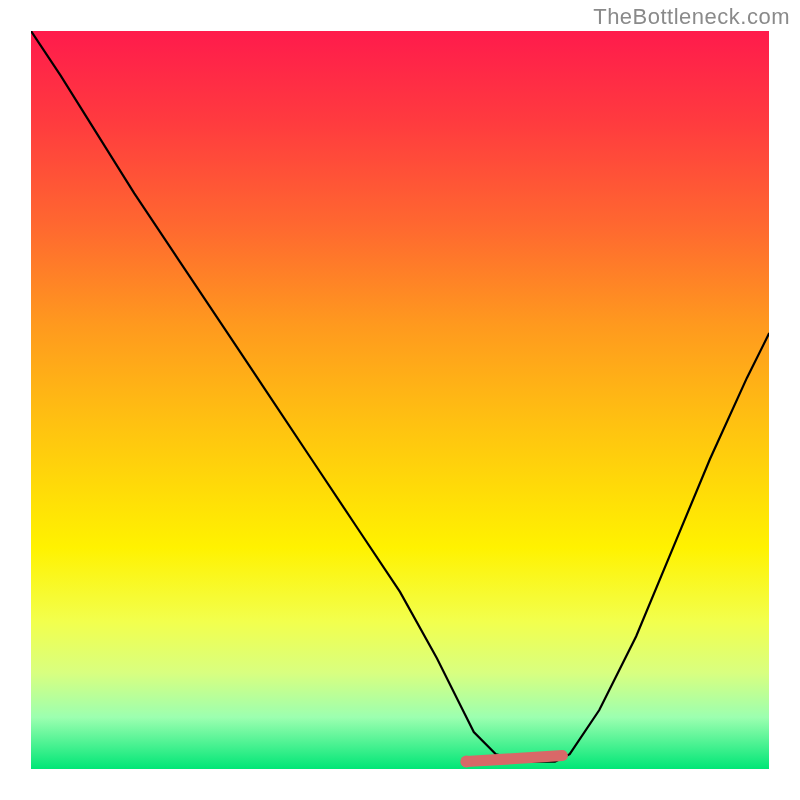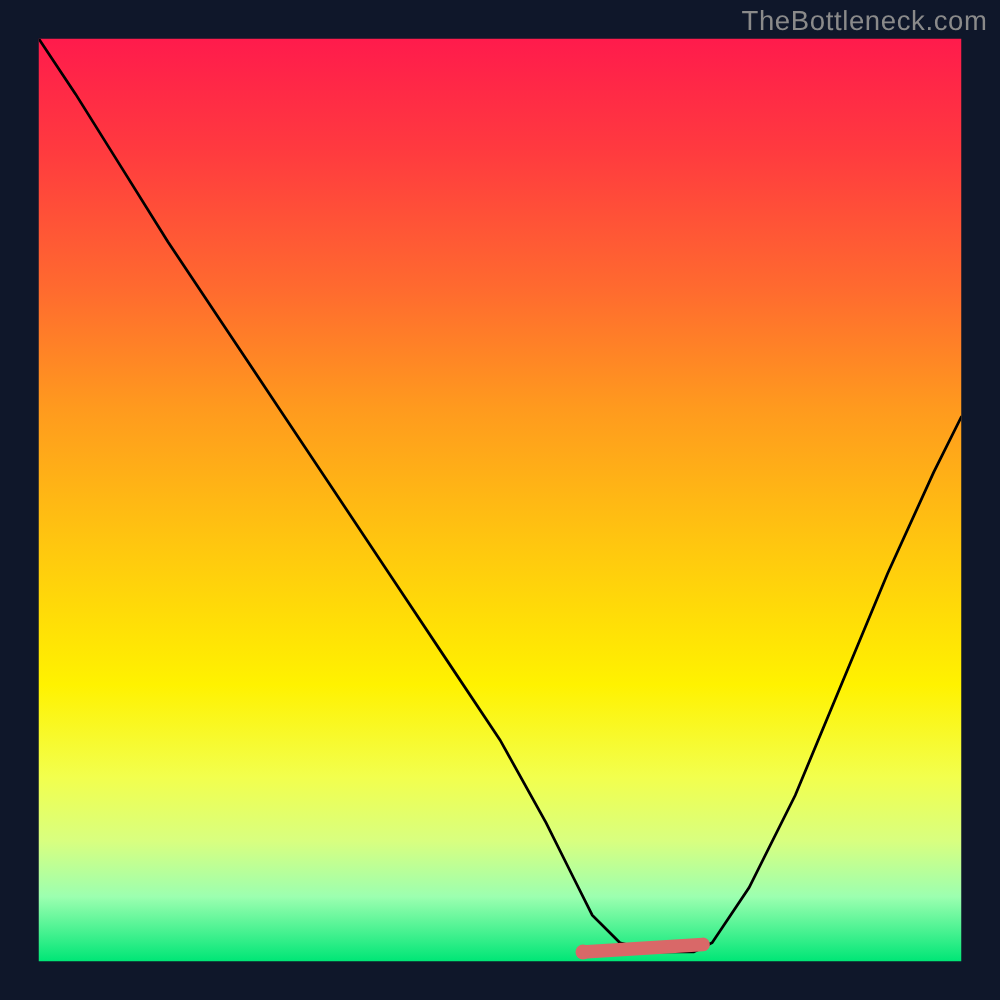--- a/index.html
+++ b/index.html
@@ -1,21 +1,21 @@
 <!DOCTYPE html>
 <html><head>
 <meta charset="utf-8">
 <style>
   * { margin: 0; padding: 0; box-sizing: border-box; }
   html, body { width: 800px; height: 800px; overflow: hidden; background: #000; }
   .frame {
     position: relative;
     width: 800px;
     height: 800px;
-    background: #0f172a;
+    background: #ffffff;
   }
   .watermark {
     position: absolute;
     top: 4px;
     right: 10px;
     color: #8a8a8a;
     font-family: Arial, Helvetica, sans-serif;
     font-size: 22px;
     font-weight: 500;
     letter-spacing: 0.5px;

